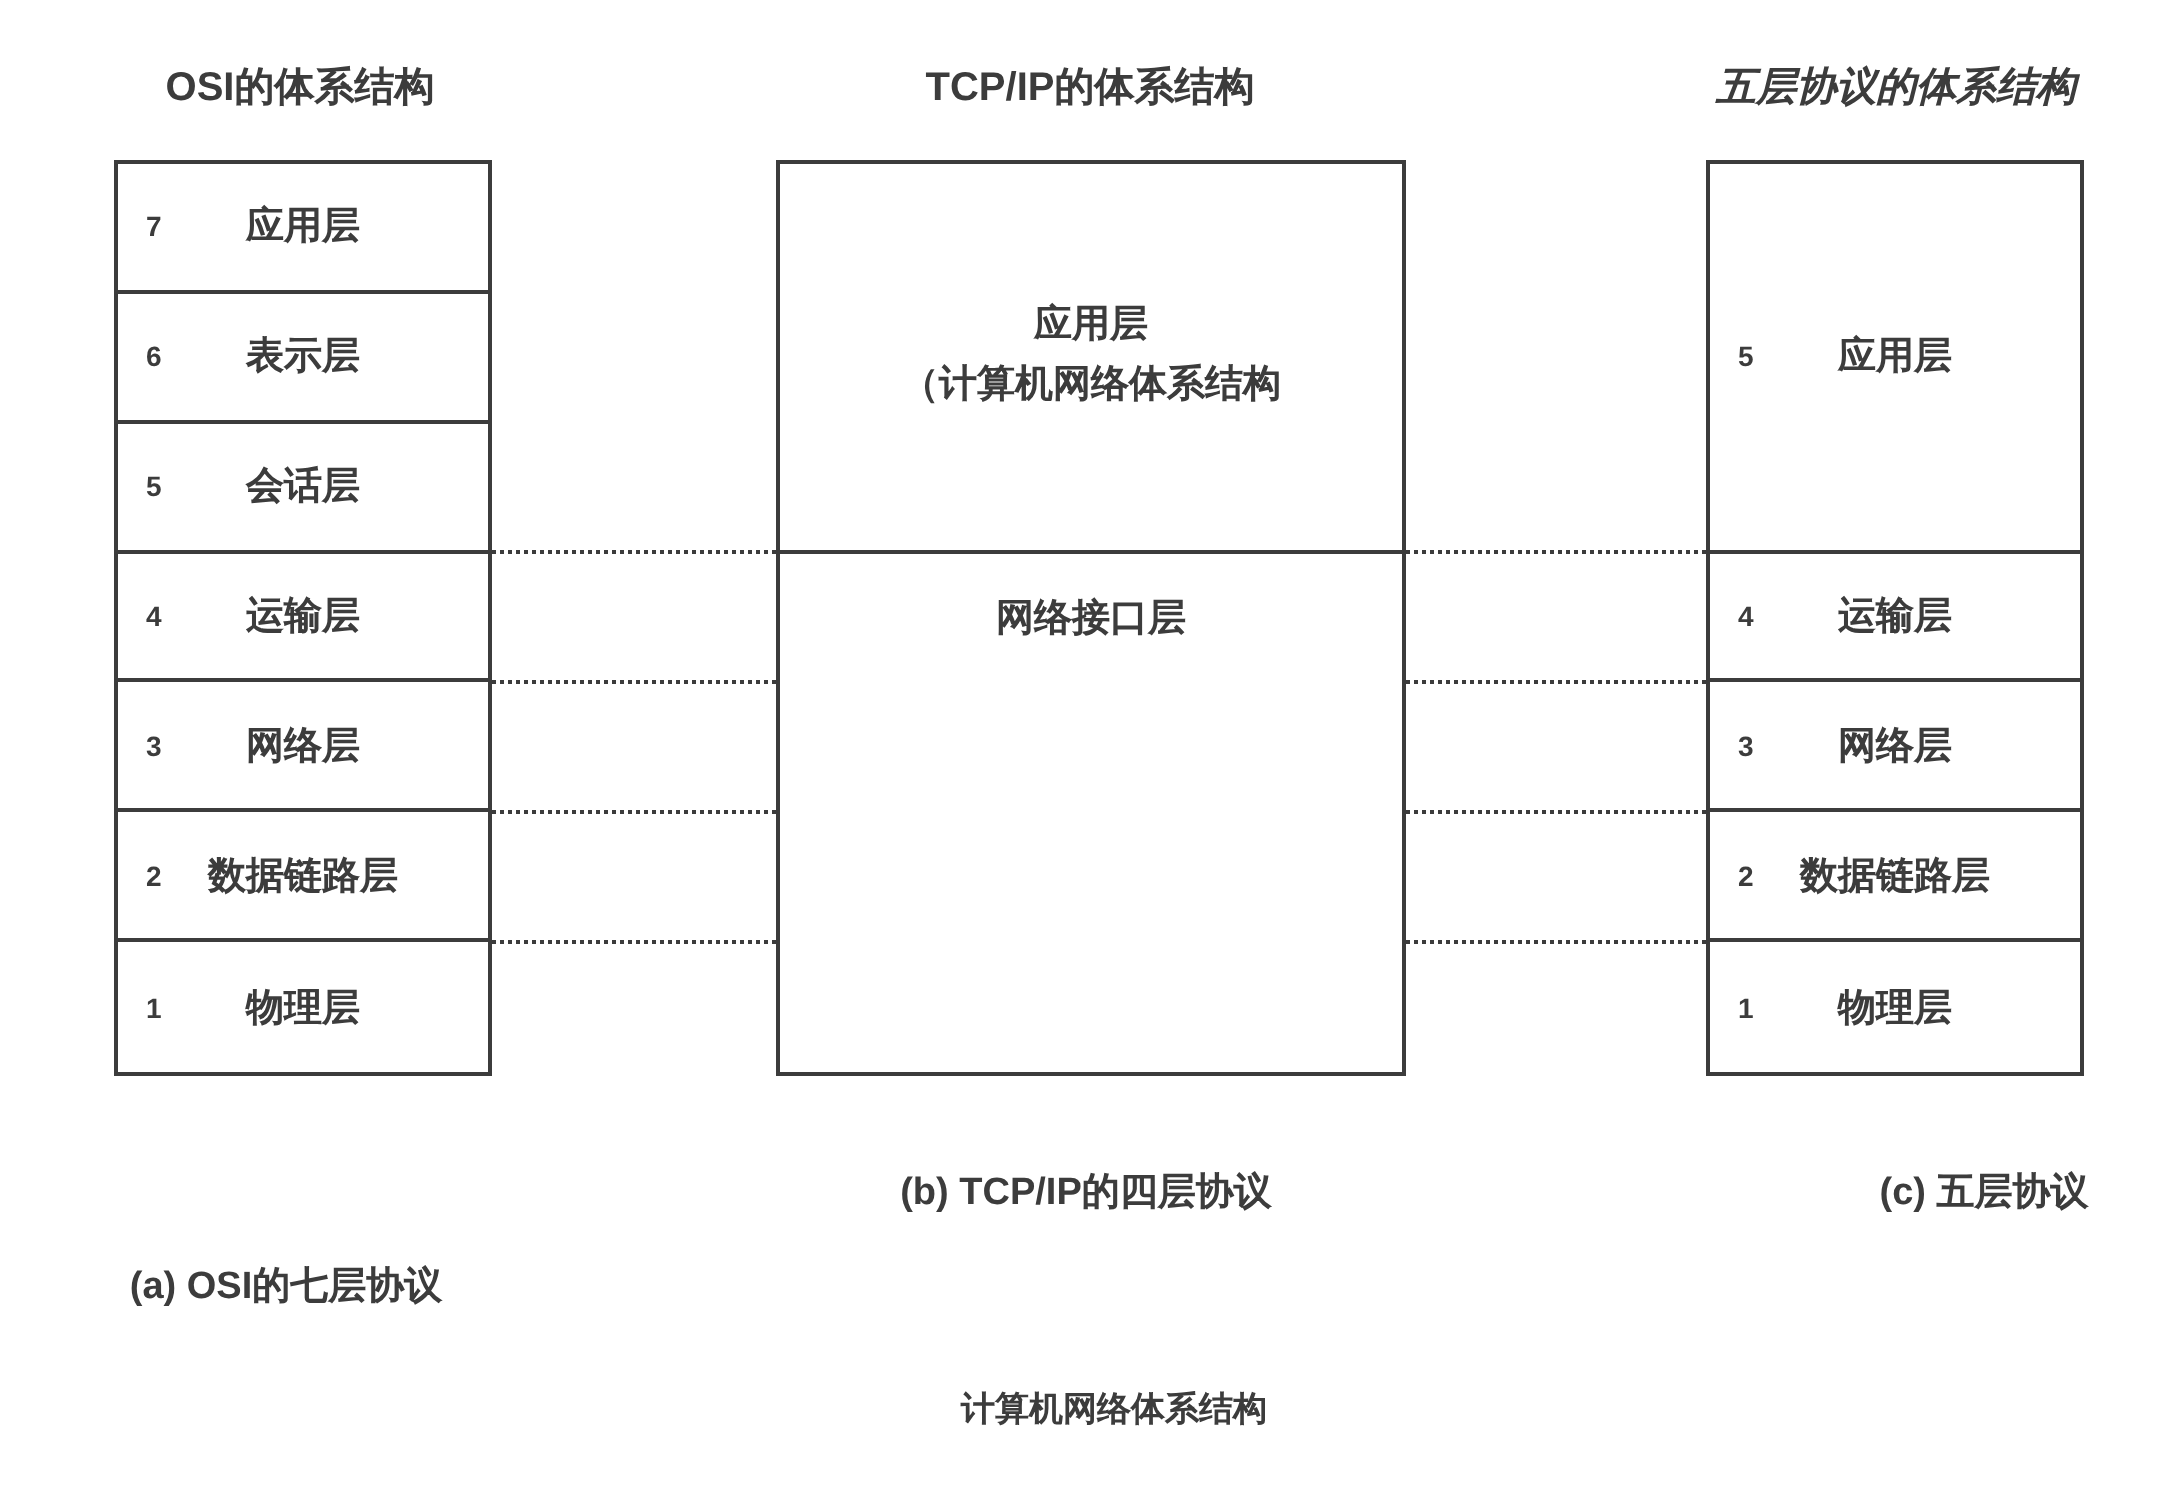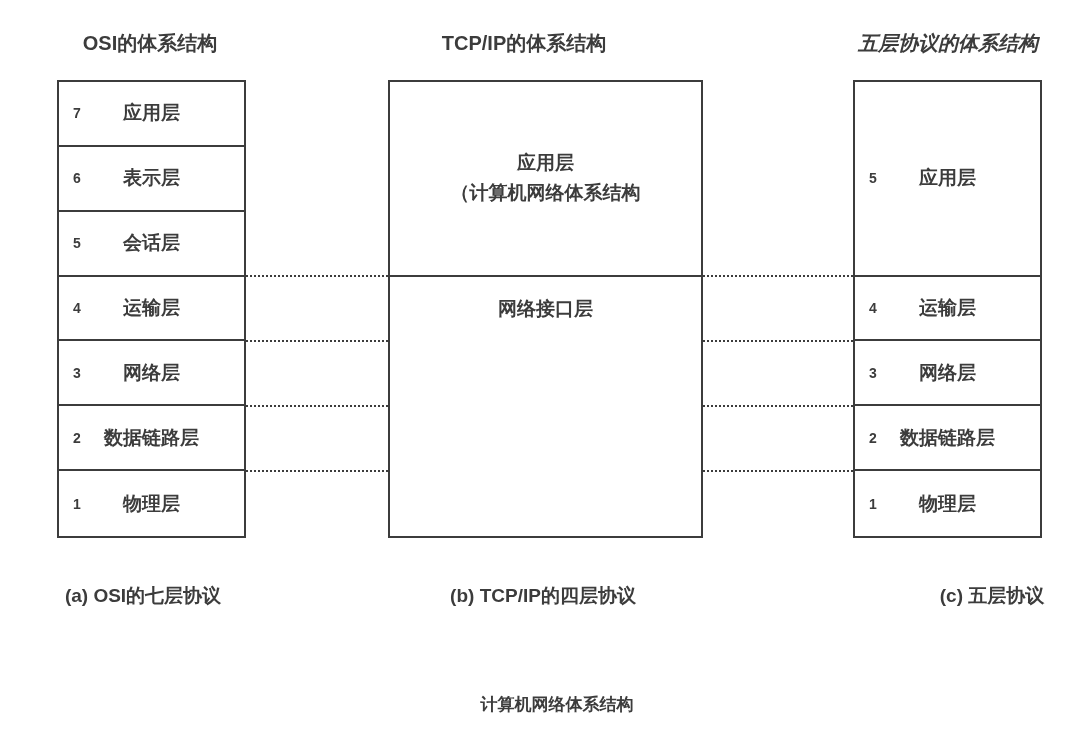--- a/index.html
+++ b/index.html
@@ -14,21 +14,21 @@
   }
   .hdr {
     position: absolute;
     top: 30px;
     font-size: 20px;
     font-weight: bold;
     text-align: center;
     white-space: nowrap;
   }
   .hdr-osi   { left: 50px;  width: 200px; }
-  .hdr-tcpip { left: 374px; width: 300px; }
+  .hdr-tcpip { left: 395px; width: 300px; }
   .hdr-five  { left: 828px; width: 240px; font-style: italic; }
 
   .box {
     position: absolute;
     top: 80px;
     height: 458px;
     border: 2px solid #3c3c3c;
     box-sizing: border-box;
     display: grid;
     background: #ffffff;
@@ -79,21 +79,21 @@
   .dot-y4 { top: 470px; }
 
   .cap {
     position: absolute;
     top: 583px;
     font-size: 19px;
     font-weight: bold;
     text-align: center;
     white-space: nowrap;
   }
-  .cap-a { left: 53px;  width: 180px; }
+  .cap-a { left: 53px;  width: 180px; margin-top: 47px; }
   .cap-b { left: 403px; width: 280px; }
   .cap-c { left: 892px; width: 200px; }
 
   .footer-title {
     position: absolute;
     top: 693px;
     left: 17px;
     width: 1080px;
     font-size: 17px;
     font-weight: bold;

